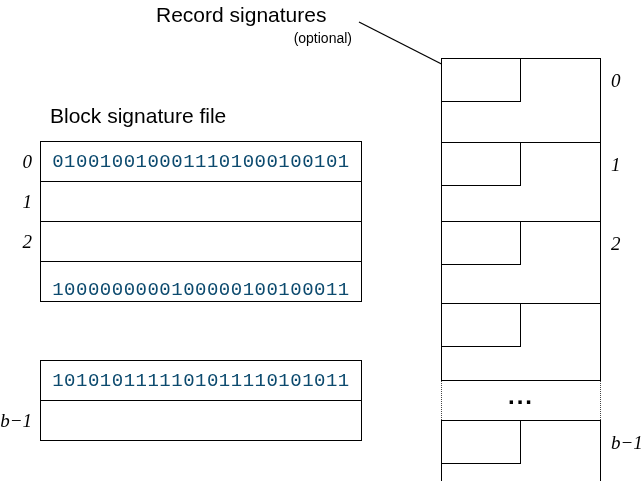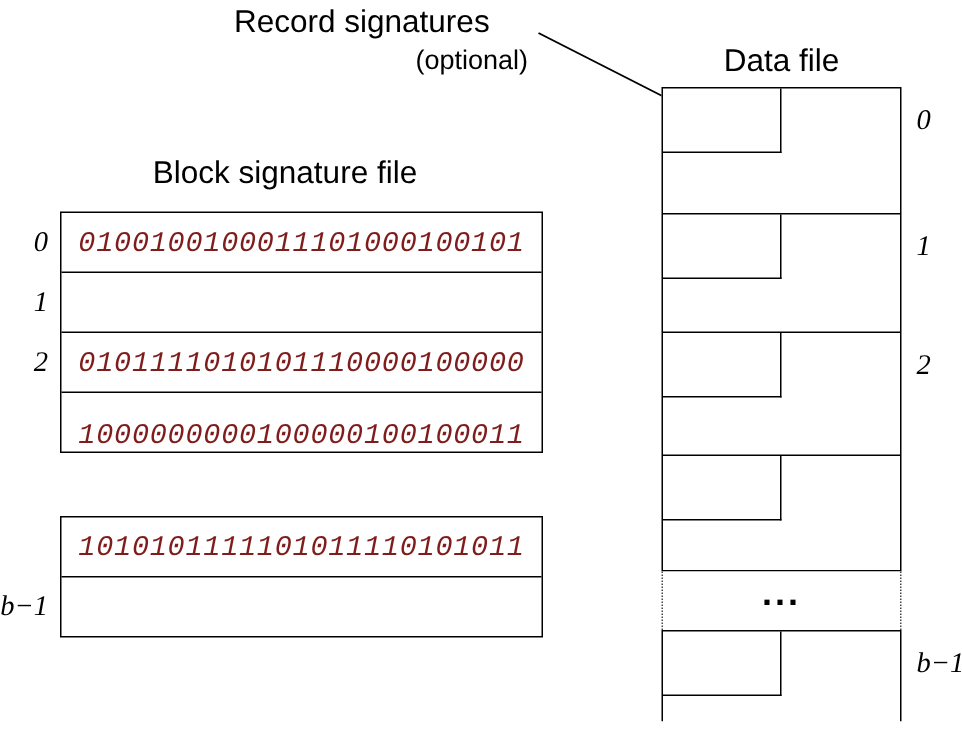--- a/index.html
+++ b/index.html
@@ -3,34 +3,34 @@
 <meta charset="utf-8">
 <style>
   html,body { margin:0; padding:0; background:#fff; }
   .canvas {
     position:relative; width:641px; height:481px;
     background:#fff; overflow:hidden;
     font-family:"Liberation Sans", sans-serif; color:#000;
   }
   .title { position:absolute; font-size:21px; line-height:1.1; white-space:nowrap; }
   #rec-sig   { left:156px; top:3px; }
-  #optional  { left:200px; top:31px; width:152px; text-align:right; font-size:18px; white-space:nowrap; }
+  #optional  { left:200px; top:31px; width:152px; text-align:right; font-size:14px; white-space:nowrap; }
   #df-title  { left:441px; top:29px; width:160px; text-align:center; }
-  #bsf-title { left:40px;  top:104px; width:300px; text-align:center; }
+  #bsf-title { left:50px;  top:104px; width:300px; }
 
   
   .sig-group { position:absolute; left:40px; width:322px; border:1px solid #000;
                box-sizing:border-box; background:#fff; }
   #sig-group-0 { top:141px; }
-  #sig-group-1 { top:344px; }
+  #sig-group-1 { top:360px; }
   .sig-row { position:relative; height:39px; border-bottom:1px solid #000;
              display:flex; align-items:center; justify-content:center; }
   .sig-row:last-child { border-bottom:none;align-items:flex-end; }
   .sig-bits { font-family:"Liberation Mono","DejaVu Sans Mono",monospace;
-              font-size:19px; letter-spacing:0.5px; color:#7f1d1d;font-style:italic; }
+              font-size:19px; letter-spacing:0.5px; color:#0c4a6e; }
   .sig-label { position:absolute; right:calc(100% + 9px); top:50%;
                transform:translateY(-50%);
                font-family:"Liberation Serif",serif; font-style:italic;
                font-size:19px; white-space:nowrap; }
 
   
   .df-col { position:absolute; left:441px; width:160px; box-sizing:border-box; background:#fff; }
   #df-main { top:58px; height:323px; border:1px solid #000;
              display:flex; flex-direction:column; }
   .df-block { position:relative; border-bottom:1px solid #000; }
@@ -59,34 +59,32 @@
 <div class="canvas">
 
   <div class="title" id="rec-sig">Record signatures</div>
   <div class="title" id="optional">(optional)</div>
 
   <svg class="arrow-svg" width="641" height="503" viewBox="0 0 641 503">
     <line x1="359" y1="22" x2="470" y2="78.5" stroke="#000" stroke-width="1.3"></line>
     <polygon points="477,82 460.4,79.3 465.0,70.3" fill="#000"></polygon>
   </svg>
 
-  <div class="title" id="df-title">Data file</div>
   <div class="title" id="bsf-title">Block signature file</div>
 
   <div class="sig-group" id="sig-group-0">
       <div class="sig-row">
         <span class="sig-label">0</span>
         <span class="sig-bits">0100100100011101000100101</span>
       </div>
       <div class="sig-row">
         <span class="sig-label">1</span>
       </div>
       <div class="sig-row">
         <span class="sig-label">2</span>
-        <span class="sig-bits">0101111010101110000100000</span>
       </div>
       <div class="sig-row">
         <span class="sig-bits">1000000000100000100100011</span>
       </div>
     </div>
   <div class="sig-group" id="sig-group-1">
       <div class="sig-row">
         <span class="sig-bits">1010101111101011110101011</span>
       </div>
       <div class="sig-row">

